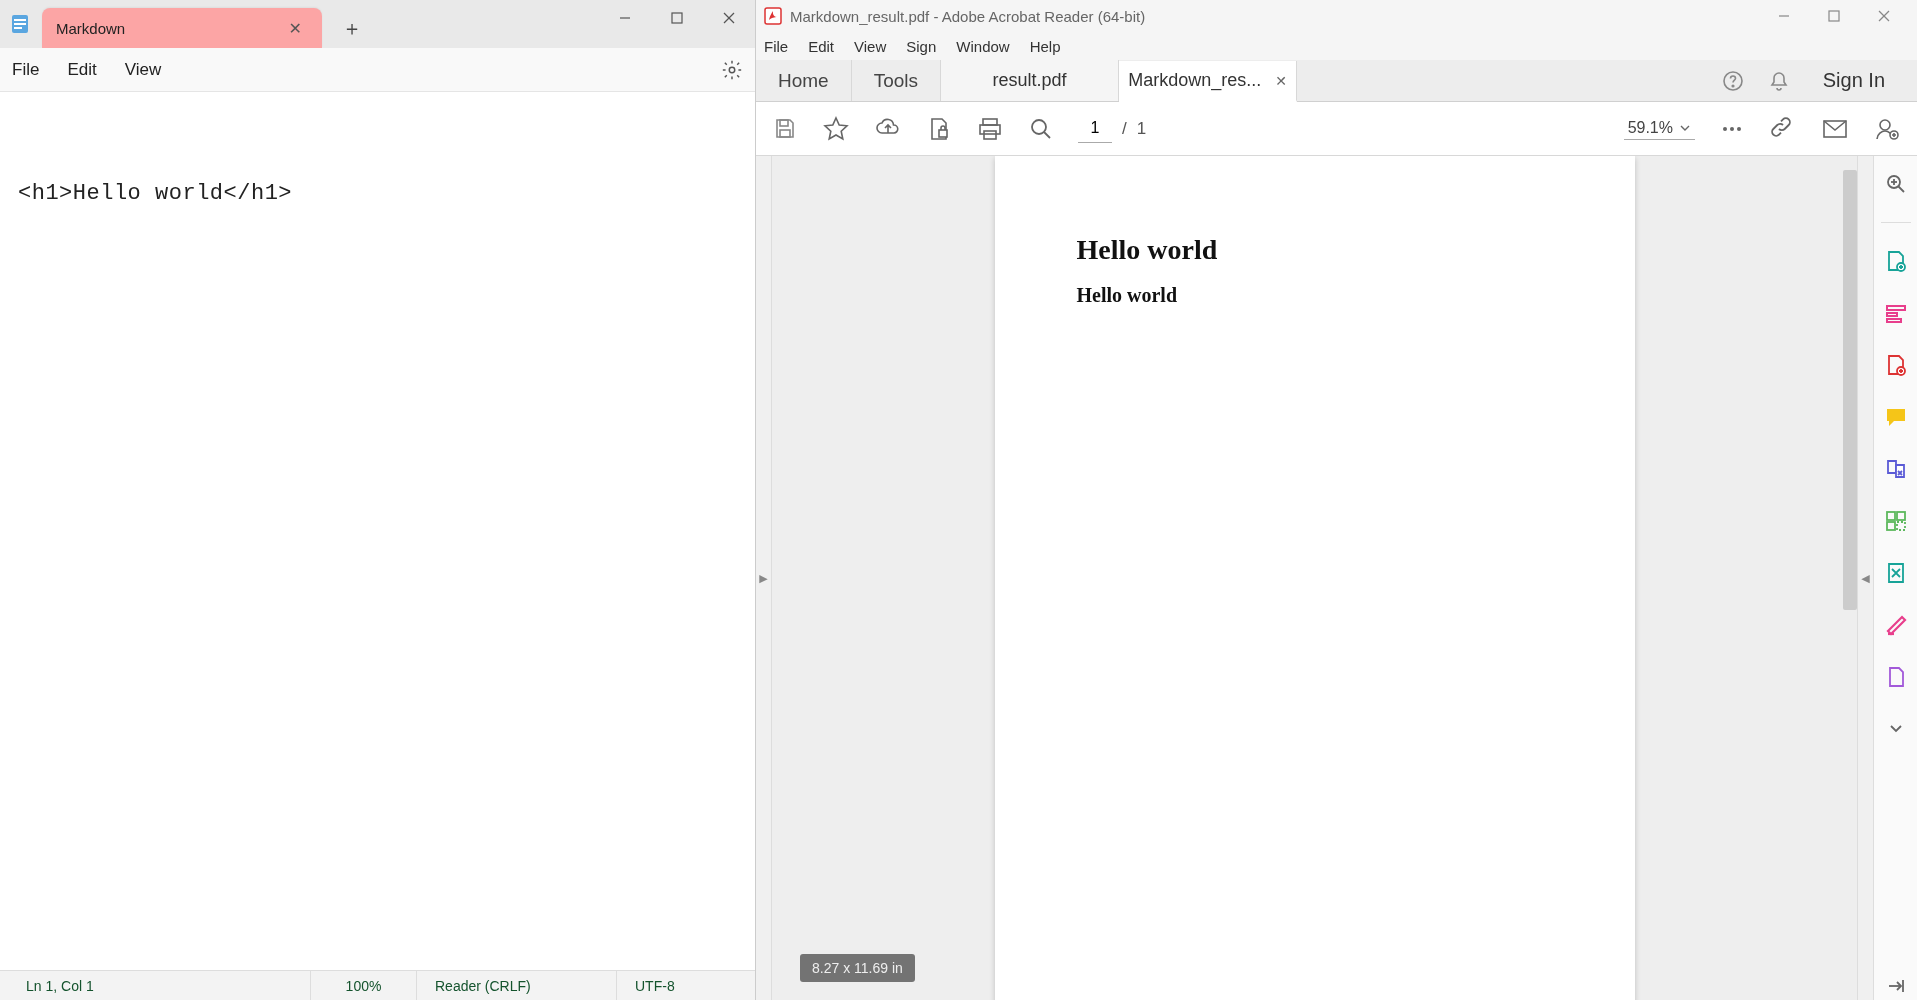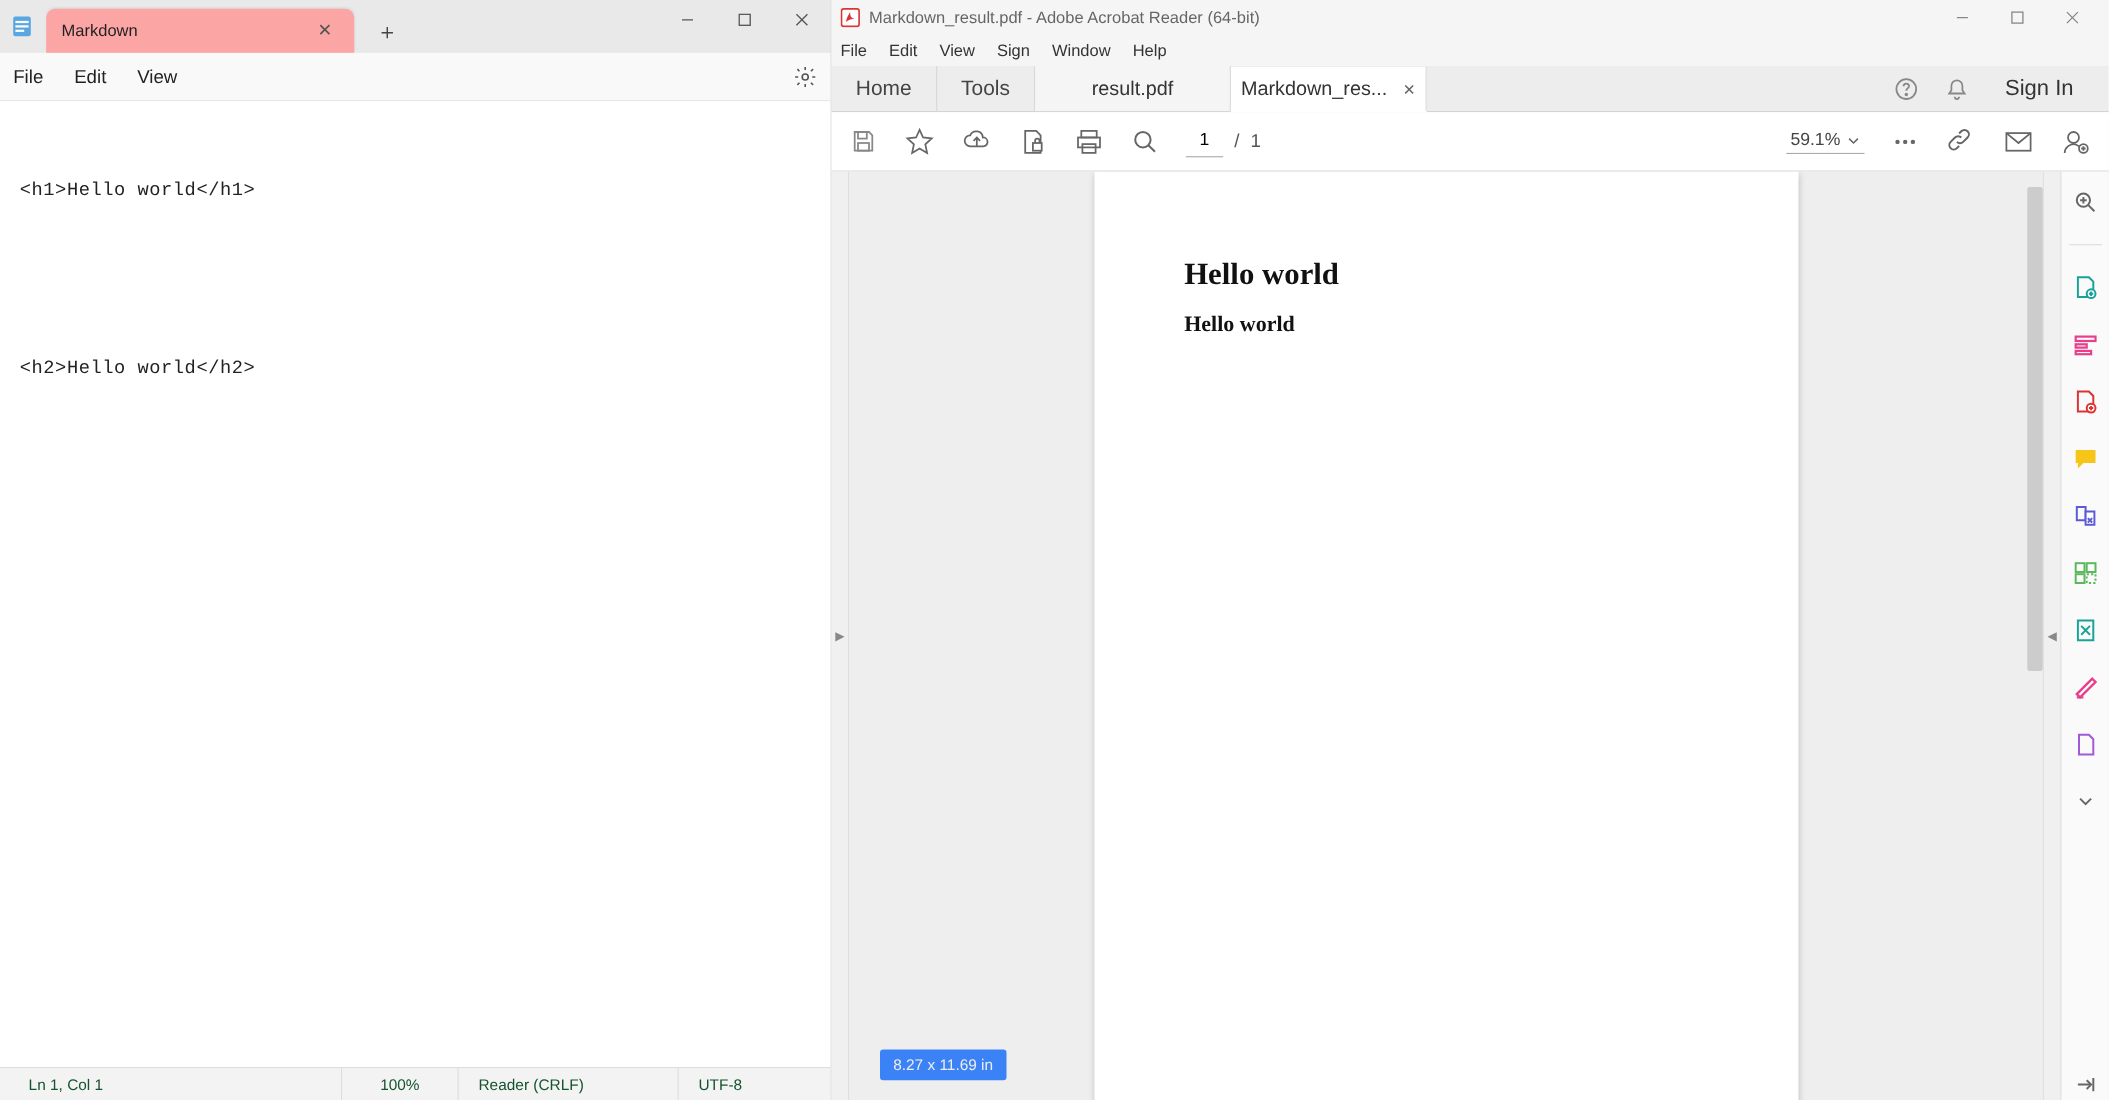--- a/index.html
+++ b/index.html
@@ -12,21 +12,21 @@
 .app-icon { width: 24px; height: 24px; margin: 0 10px 12px 8px; display: flex; align-items: center; justify-content: center; }
 .tab { height: 40px; background: #fca5a5; border-radius: 8px 8px 0 0; display: flex; align-items: center; padding: 0 14px; width: 280px; justify-content: space-between; margin-bottom: 0; box-shadow: 0 -1px 2px rgba(0,0,0,0.05); }
 .tab-title { font-size: 15px; color: #222; }
 .tab-close { color: #555; font-size: 16px; cursor: pointer; padding: 2px 6px; border-radius: 4px; }
 .newtab { width: 36px; height: 36px; display: flex; align-items: center; justify-content: center; color: #444; font-size: 20px; margin-left: 12px; margin-bottom: 2px; cursor: pointer; }
 .left-winctl { position: absolute; right: 0; top: 0; display: flex; }
 .left-winctl .wbtn { width: 52px; height: 36px; display: flex; align-items: center; justify-content: center; color: #444; font-size: 14px; cursor: pointer; }
 .left-menubar { height: 44px; background: #f9f9f9; display: flex; align-items: center; padding: 0 12px; gap: 28px; border-bottom: 1px solid #e5e5e5; }
 .left-menubar .mitem { font-size: 17px; color: #222; cursor: pointer; }
 .left-menubar .gear { margin-left: auto; cursor: pointer; color: #555; }
-.editor { flex: 1; background: #fff; padding: 14px 18px; font-family: Consolas, "Courier New", monospace; font-size: 17px; line-height: 1.6; color: #222; white-space: pre; }
+.editor { flex: 1; background: #fff; padding: 14px 18px; font-family: Consolas, "Courier New", monospace; font-size: 22px; line-height: 1.6; color: #222; white-space: pre; }
 .editor .line { min-height: 26px; letter-spacing: 0.5px; }
 .left-status { height: 30px; background: #f3f3f3; border-top: 1px solid #ddd; display: flex; align-items: center; font-size: 14px; color: #14532d; }
 .left-status .scell { padding: 0 18px; border-left: 1px solid #ddd; height: 100%; display: flex; align-items: center; }
 .left-status .scell:first-child { border-left: none; padding-left: 26px; width: 310px; }
 .left-status .scell.zoom { width: 106px; justify-content: center; }
 .left-status .scell.eol { width: 200px; }
 .left-status .scell.enc { flex: 1; }
 
 
 .right { flex: 1; height: 100%; display: flex; flex-direction: column; background: #f5f5f5; }
@@ -58,21 +58,21 @@
 .doc-area { flex: 1; position: relative; background: #eee; display: flex; justify-content: center; }
 .page { width: 640px; height: 900px; background: #fff; box-shadow: 0 2px 6px rgba(0,0,0,0.2); padding: 78px 82px; font-family: "Times New Roman", serif; color: #111; }
 .page .h1 { font-size: 28px; font-weight: 700; margin-bottom: 18px; }
 .page .h2 { font-size: 20px; font-weight: 700; }
 .doc-scroll { position: absolute; right: 0; top: 14px; width: 14px; height: 440px; background: #ccc; border-radius: 2px; }
 .expand-r { width: 16px; background: #f0f0f0; display: flex; align-items: center; justify-content: center; color: #888; font-size: 11px; cursor: pointer; border-left: 1px solid #ddd; }
 .sidetools { width: 44px; background: #fafafa; border-left: 1px solid #ddd; display: flex; flex-direction: column; align-items: center; padding-top: 14px; gap: 24px; }
 .sidetools .st { cursor: pointer; display: flex; align-items: center; justify-content: center; width: 28px; height: 28px; }
 .sidetools .sep { height: 1px; width: 30px; background: #ddd; }
 .sidetools .spacer { flex: 1; }
-.page-dim { position: absolute; left: 28px; bottom: 18px; background: #3b82f6; color: #eee; font-size: 14px; padding: 6px 12px; border-radius: 3px; }
+.page-dim { position: absolute; left: 28px; bottom: 18px; background: #737373; color: #eee; font-size: 14px; padding: 6px 12px; border-radius: 3px; }
 
 svg { display: block; }
 </style>
 </head>
 <body>
 
 <div class="root">
 
   <div class="left">
     <div class="left-titlebar">
@@ -115,21 +115,20 @@
       <span class="gear">
         <svg width="22" height="22" viewBox="0 0 24 24" fill="none" stroke="#555" stroke-width="1.6">
             <circle cx="12" cy="12" r="3"></circle>
             <path d="M12 2v3M12 19v3M4.2 4.2l2.1 2.1M17.7 17.7l2.1 2.1M2 12h3M19 12h3M4.2 19.8l2.1-2.1M17.7 6.3l2.1-2.1"></path>
           </svg>
       </span>
     </div>
     <div class="editor">
       <div class="line">&lt;h1&gt;Hello world&lt;/h1&gt;</div>
       <div class="line"></div>
-      <div class="line">&lt;h2&gt;Hello world&lt;/h2&gt;</div>
     </div>
     <div class="left-status">
       <div class="scell">Ln 1, Col 1</div>
       <div class="scell zoom">100%</div>
       <div class="scell eol">Reader (CRLF)</div>
       <div class="scell enc">UTF-8</div>
     </div>
   </div>
 
   <div class="right">

